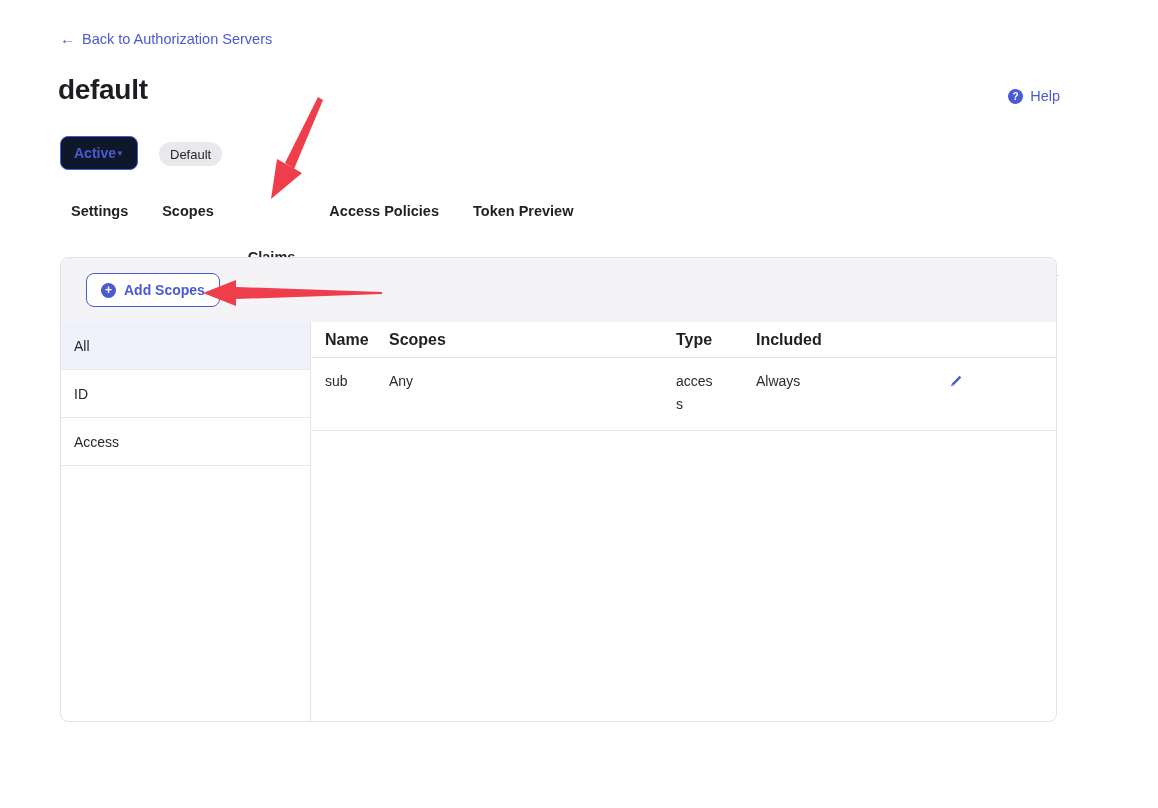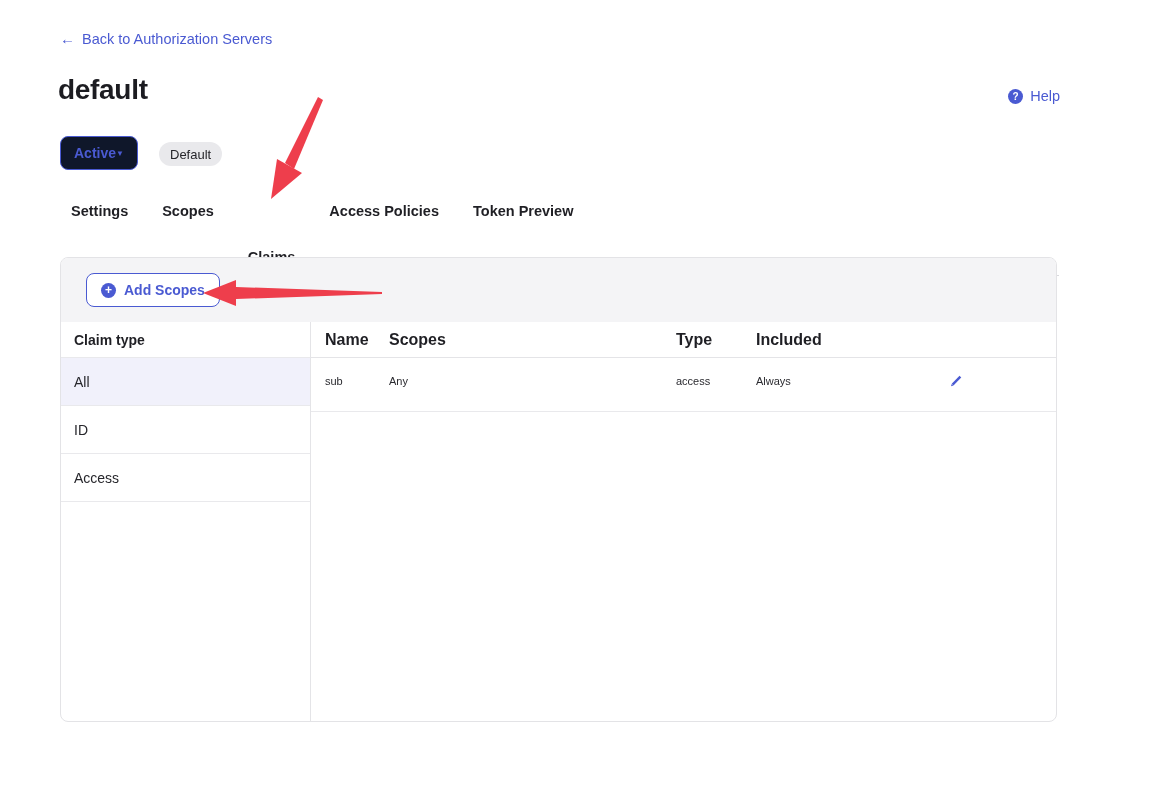--- a/index.html
+++ b/index.html
@@ -62,21 +62,21 @@
     font-size:14px; color:#26262b; border-bottom:1px solid #e9e9ec; cursor:pointer; }
   .claim-item.selected { background:#f1f1fb; }
 
   
   .claims-table { flex:1; display:flex; flex-direction:column; min-width:0; }
   .t-row { display:grid; grid-template-columns:64px 287px 80px 74px 160px 1fr;
     padding-left:14px; align-items:start; }
   .t-head { border-bottom:1px solid #e4e4e7; height:36px; align-items:center; }
   .t-head > div { font-size:16px; font-weight:600; color:#1f1f24; }
   .t-data { border-bottom:1px solid #e9e9ec; padding-top:12px; padding-bottom:14px; }
-  .t-data > div { font-size:11px; color:#2a2a2f; line-height:23px; }
+  .t-data > div { font-size:14px; color:#2a2a2f; line-height:23px; }
   .cell-value { padding-right:8px; }
   .cell-type span { display:inline-block; width:42px; word-break:break-all; }
   .cell-actions { justify-self:end; padding-right:26px; padding-top:3px; }
   .edit-btn { background:none; border:none; cursor:pointer; padding:0; }
 
   
   .annot { position:absolute; pointer-events:none; }
 </style>
 </head>
 <body>
@@ -111,21 +111,20 @@
   <div class="panel-toolbar">
     <button class="add-claim-btn">
       <span class="plus-badge">+</span>
       <span>Add Scopes</span>
     </button>
   </div>
 
   <div class="panel-body">
 
     <div class="claim-sidebar">
-      <div class="claim-sidebar-header">Claim type</div>
       <div class="claim-item selected">All</div>
       <div class="claim-item">ID</div>
       <div class="claim-item">Access</div>
     </div>
 
     <div class="claims-table">
       <div class="t-row t-head">
         <div>Name</div>
         <div>Scopes</div>
         <div>Type</div>

